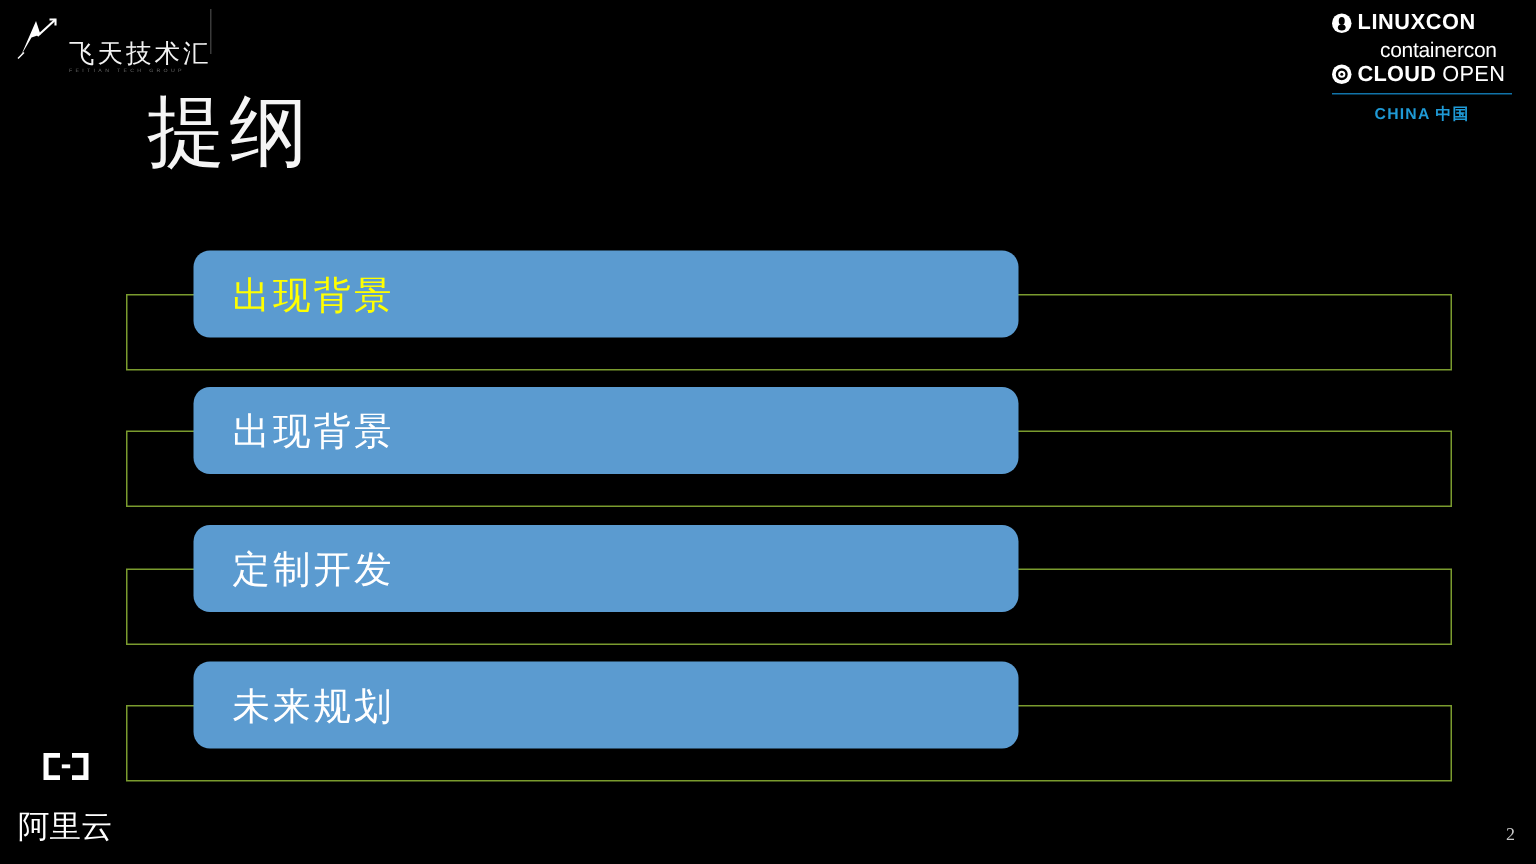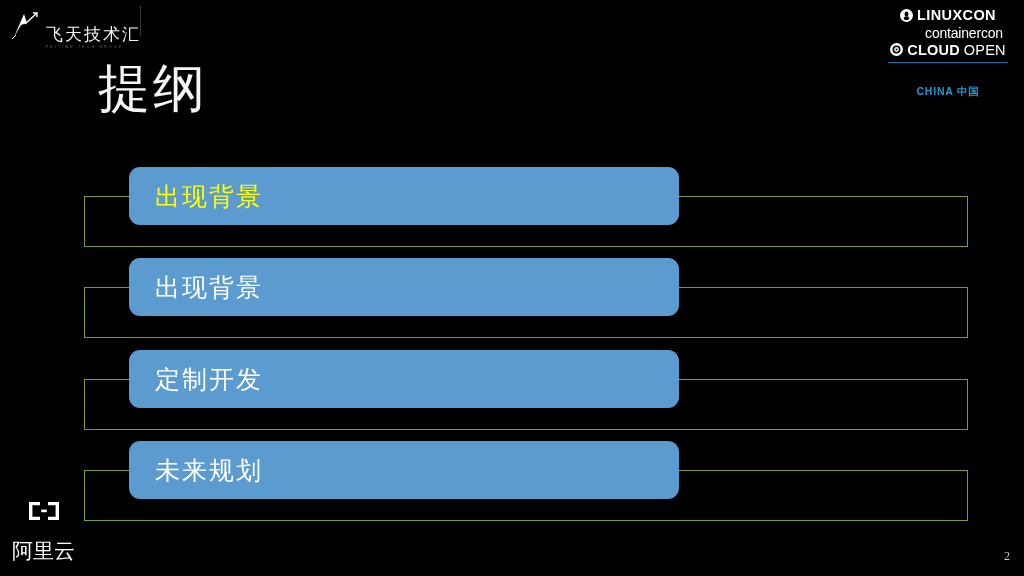--- a/index.html
+++ b/index.html
@@ -40,21 +40,21 @@
   .brand-textwrap {
     display: flex;
     flex-direction: column;
     justify-content: center;
     line-height: 1;
   }
   .brand-cn {
     font-size: 17px;
     color: #f2f2f2;
     letter-spacing: 2px;
-    font-family: Liberation Mono, monospace;
+    font-family: Liberation Sans, sans-serif;
     white-space: nowrap;
     margin-top: 26px;
   }
   .brand-sub {
     font-size: 3.5px;
     color: #6a6a6a;
     letter-spacing: 2.2px;
     margin-top: 2px;
     white-space: nowrap;
     transform: scaleY(0.9);
@@ -74,21 +74,20 @@
     position: absolute;
     right: 16px;
     top: 8px;
     width: 120px;
     text-align: center;
     color: #ffffff;
   }
   .conf-row {
     display: flex;
     align-items: center;
-    justify-content: center;
     gap: 4px;
     line-height: 1;
   }
   .conf-row + .conf-row { margin-top: 3px; }
   .conf-linuxcon {
     font-size: 14.5px;
     font-weight: bold;
     letter-spacing: 0.4px;
   }
   .conf-containercon {
@@ -99,21 +98,21 @@
   }
   .conf-cloud {
     font-size: 14.5px;
     letter-spacing: 0.2px;
   }
   .conf-cloud b { font-weight: bold; }
   .conf-cloud span.open { font-weight: normal; }
   .conf-china-wrap {
     margin-top: 5px;
     border-top: 1.5px solid #1173a8;
-    padding-top: 18px;
+    padding-top: 3px;
   }
   .conf-china {
     font-size: 10.5px;
     font-weight: bold;
     color: #1f9ad6;
     letter-spacing: 0.8px;
   }
   .icon-circle {
     width: 13px;
     height: 13px;

